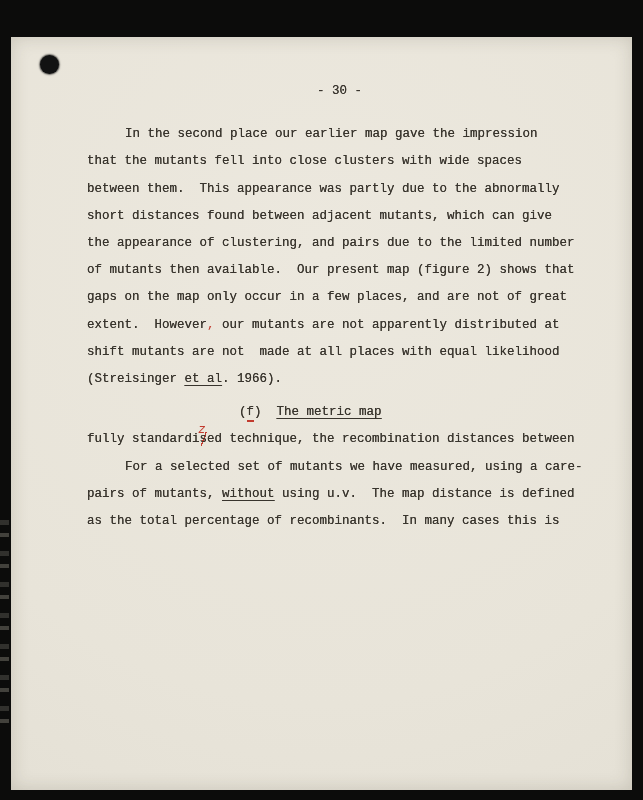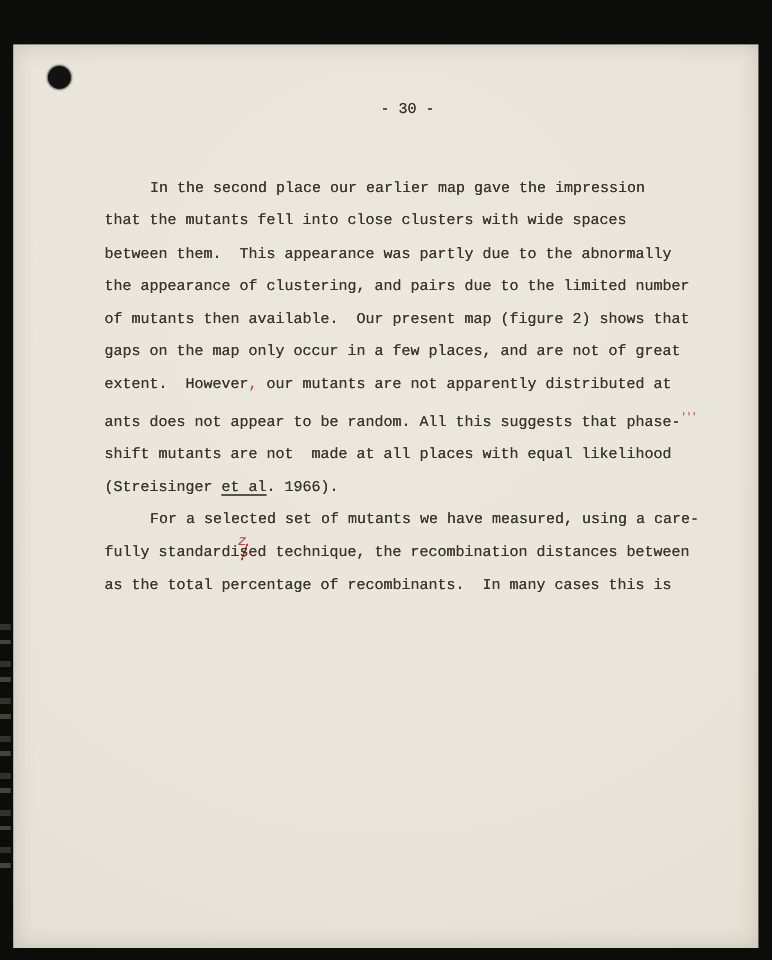--- a/index.html
+++ b/index.html
@@ -21,21 +21,21 @@
     position:absolute;left:29px;top:18px;width:19px;height:19px;border-radius:50%;
     background:#121212;box-shadow:0 0 1.5px 1px rgba(18,18,18,.6);
   }
   .text-col{
     position:absolute;left:76px;top:0;width:505px;
     color:#38342d;font-size:12.5px;line-height:27.2px;
     text-shadow:0 0 .5px rgba(45,40,32,.85);
   }
   .line{white-space:pre;}
   .page-num{margin-top:41px;text-align:center;white-space:pre;}
-  .para1{margin-top:39px;}
+  .para1{margin-top:16px;}
   .heading{margin-top:6px;margin-left:152px;white-space:pre;}
   .para2{margin-top:29px;}
   .para3{margin-top:0;}
   .indent{padding-left:38px;}
   .u{text-decoration:underline;text-underline-offset:3px;text-decoration-thickness:1px;}
   .red{color:#c23b2e;text-shadow:none;}
   .f-red{border-bottom:2px solid #c23b2e;padding-bottom:1px;}
   .annot-host{position:relative;}
   .strike-s{background:linear-gradient(110deg,transparent 46%,#c23b2e 46%,#c23b2e 58%,transparent 58%);}
   .annot-z{
@@ -54,32 +54,34 @@
     <div class="hole"></div>
 
     <div class="text-col">
 
       <div class="page-num">- 30 -</div>
 
       <div class="para1">
         <div class="line indent">In the second place our earlier map gave the impression</div>
         <div class="line">that the mutants fell into close clusters with wide spaces</div>
         <div class="line">between them.  This appearance was partly due to the abnormally</div>
+        <div class="line">short distances found between adjacent mutants, which can give</div>
         <div class="line">the appearance of clustering, and pairs due to the limited number</div>
         <div class="line">of mutants then available.  Our present map (figure 2) shows that</div>
         <div class="line">gaps on the map only occur in a few places, and are not of great</div>
         <div class="line"><span>extent.  However</span><span class="red">,</span><span> our mutants are not apparently distributed at</span></div>
-        <div class="line"><span>ants does not appear to be random. All this suggests that phase-</span><span class="margin-mark">'''</span></div>
         <div class="line">shift mutants are not  made at all places with equal likelihood</div>
         <div class="line"><span>(Streisinger </span><span class="u">et al</span><span>. 1966).</span></div>
       </div>
 
+      <div class="heading"><span>(</span><span class="f-red">f</span><span>)  </span><span class="u">The metric map</span></div>
 
 
       <div class="para3">
+        <div class="line"><span>fully standardi</span><span class="annot-host"><span class="strike-s">s</span><span class="annot-z">z</span></span><span>ed technique, the recombination distances between</span></div>
         <div class="line indent">For a selected set of mutants we have measured, using a care-</div>
-        <div class="line"><span>fully standardi</span><span class="annot-host"><span class="strike-s">s</span><span class="annot-z">z</span></span><span>ed technique, the recombination distances between</span></div>
+        <div class="line"><span>pairs of mutants, </span><span class="u">without</span><span> using u.v.  The map distance is defined</span></div>
         <div class="line">as the total percentage of recombinants.  In many cases this is</div>
       </div>
 
     </div>
   </div>
 </div>
 
 </body></html>

